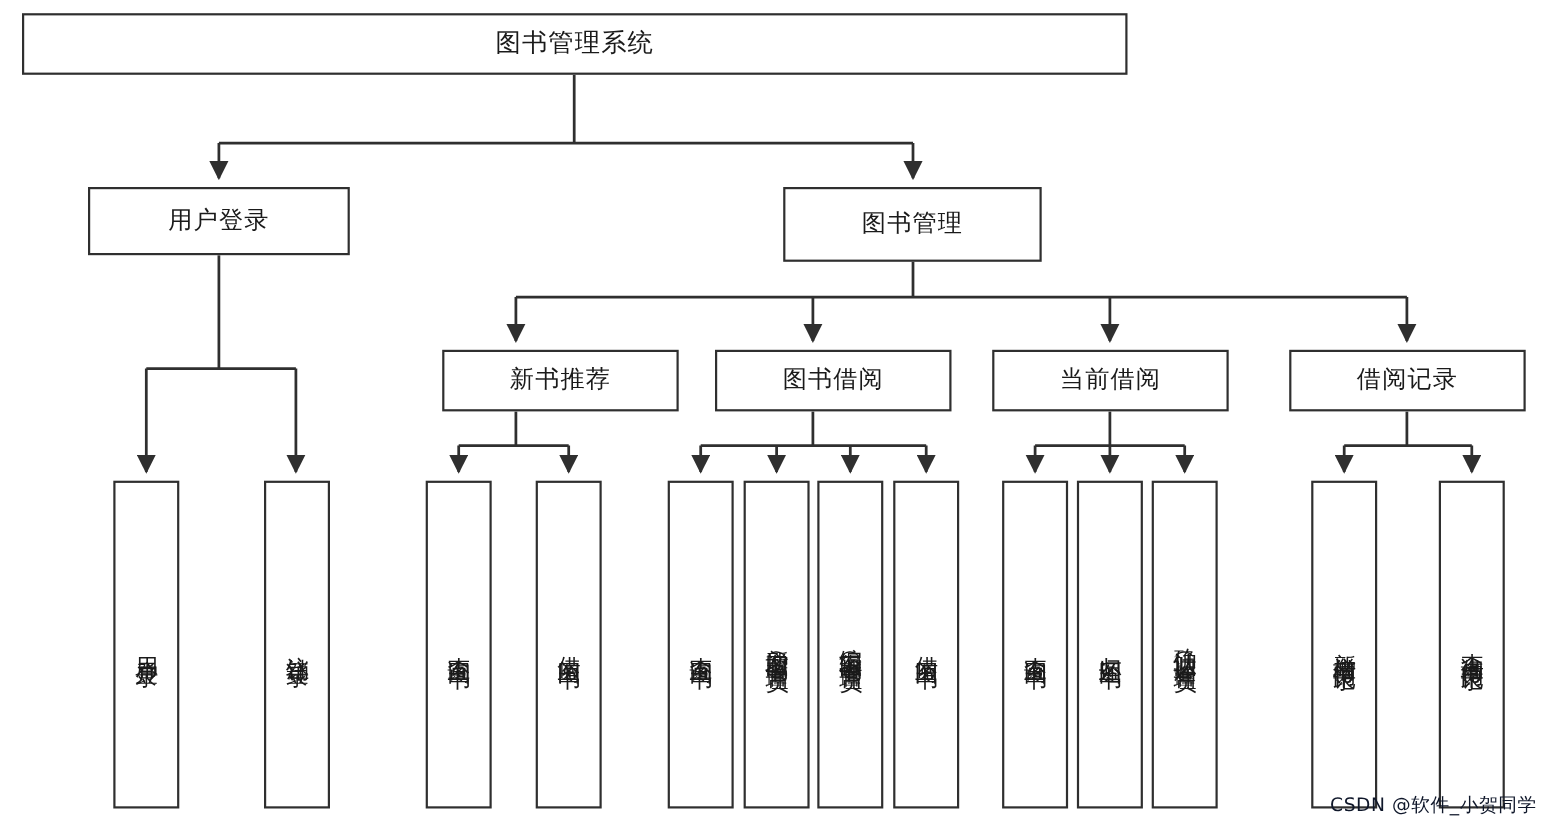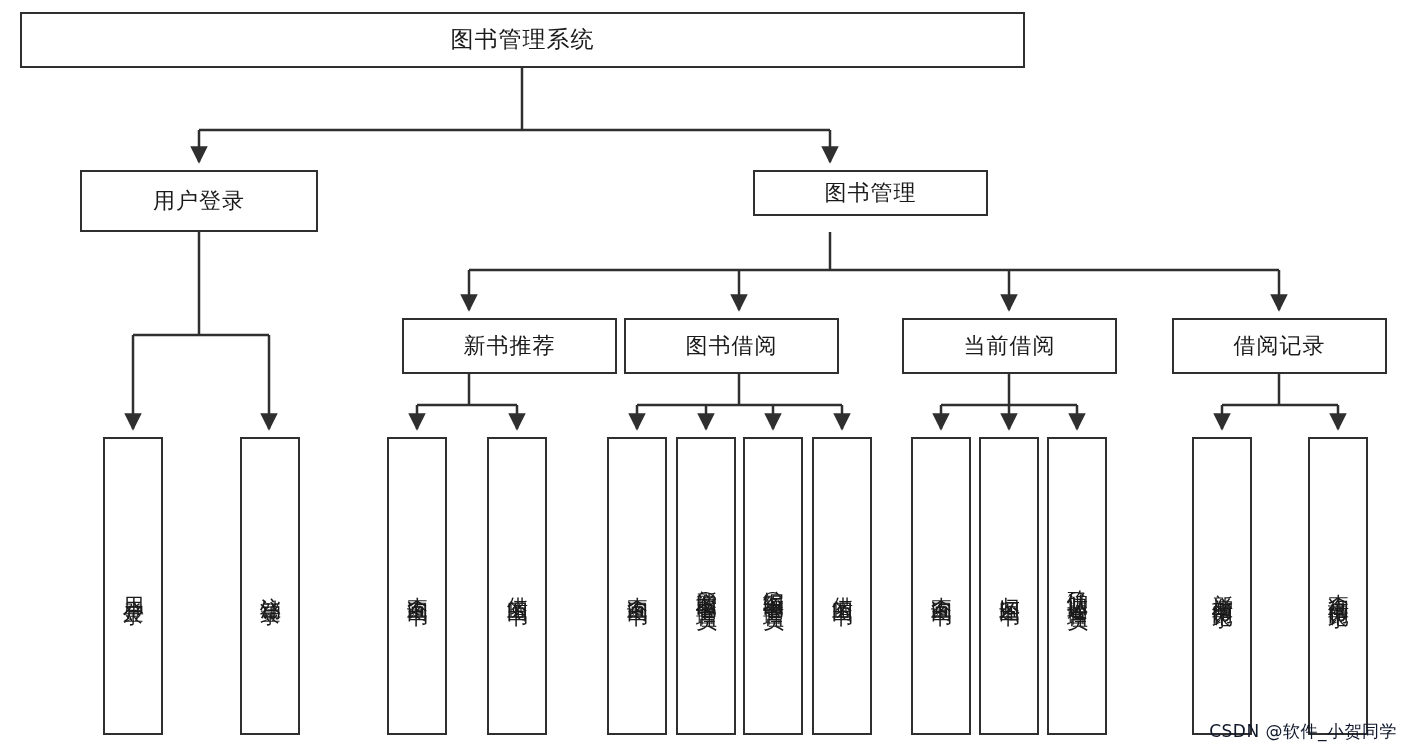--- a/index.html
+++ b/index.html
@@ -118,24 +118,24 @@
       <path d="M 1279 374 L 1279 405"></path>
       <path d="M 1222 405 L 1338 405"></path>
       <path d="M 1222 405 L 1222 429" marker-end="url(#arrow)"></path>
       <path d="M 1338 405 L 1338 429" marker-end="url(#arrow)"></path>
     </g>
   </svg>
 
   <div class="node horizontal root" style="left:20px; top:12px; width:1005px; height:56px;">图书管理系统</div>
 
   <div class="node horizontal" style="left:80px; top:170px; width:238px; height:62px;">用户登录</div>
-  <div class="node horizontal" style="left:712px; top:170px; width:235px; height:46px;margin-left:41px;">图书管理</div>
+  <div class="node horizontal" style="left:712px; top:170px; width:235px; height:68px;">图书管理</div>
 
   <div class="node horizontal" style="left:362px; top:318px; width:215px; height:56px;margin-left:40px;">新书推荐</div>
-  <div class="node horizontal" style="left:624px; top:318px; width:215px; height:56px;">图书借阅</div>
+  <div class="node horizontal" style="left:650px; top:318px; width:215px; height:56px;">图书借阅</div>
   <div class="node horizontal" style="left:902px; top:318px; width:215px; height:56px;">当前借阅</div>
   <div class="node horizontal" style="left:1172px; top:318px; width:215px; height:56px;">借阅记录</div>
 
   <div class="node vertical" style="left:103px; top:437px; width:60px; height:298px;">用户登录</div>
   <div class="node vertical" style="left:240px; top:437px; width:60px; height:298px;">注销登录</div>
 
   <div class="node vertical" style="left:387px; top:437px; width:60px; height:298px;">查询图书</div>
   <div class="node vertical" style="left:487px; top:437px; width:60px; height:298px;">借阅图书</div>
 
   <div class="node vertical" style="left:607px; top:437px; width:60px; height:298px;">查询图书</div>

